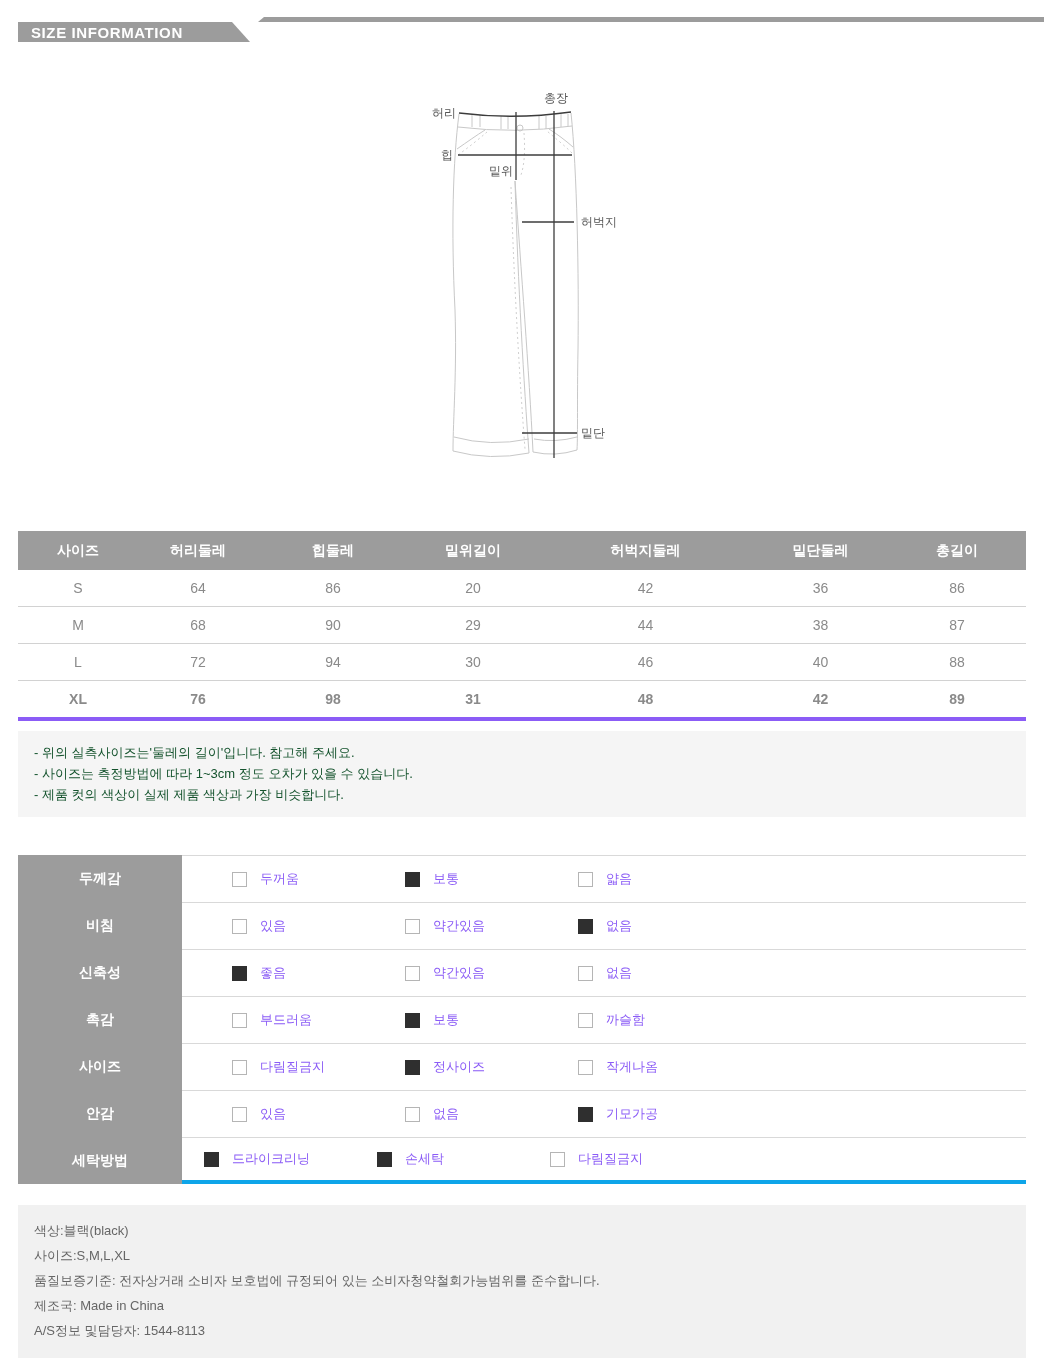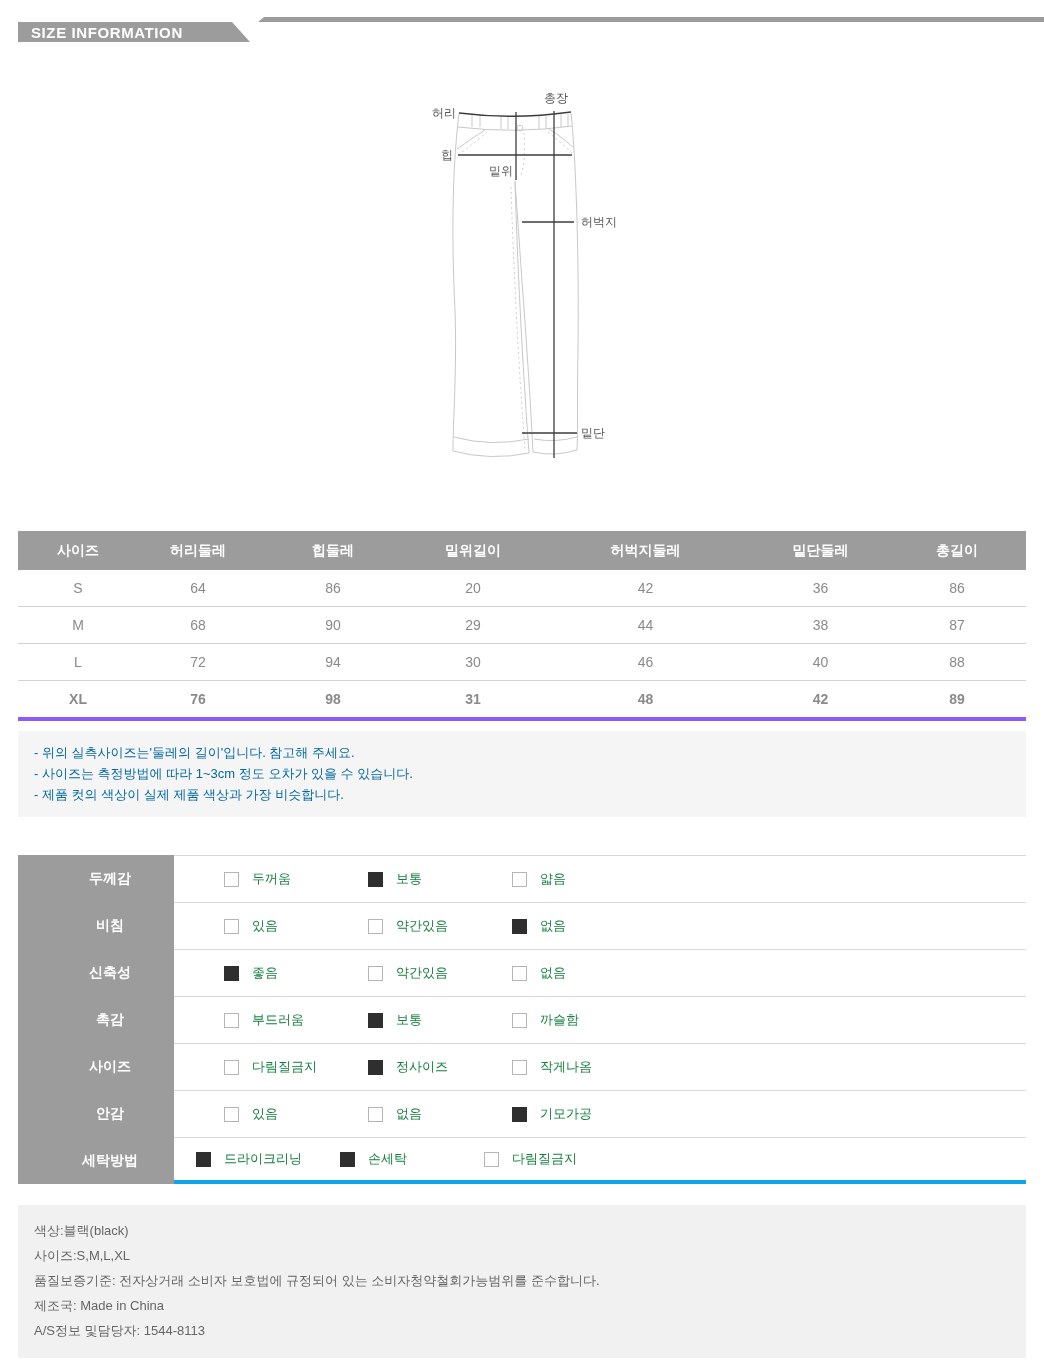--- a/index.html
+++ b/index.html
@@ -39,36 +39,36 @@
   }
   .size-table td {
     height:34px; text-align:center; color:#8a8a8a; font-size:14px; background:#fff;
   }
   .size-table tbody tr + tr td { border-top:1px solid #d2d2d2; }
   .size-table tbody tr:last-child td { border-bottom:4px solid #8b5cf6;font-weight:bold; }
 
   
   .notes {
     position:absolute; left:18px; top:731px; width:1008px; box-sizing:border-box;
-    background:#f5f5f5; padding:11px 16px 12px; font-size:13px; color:#0369a1; line-height:21px;
+    background:#f5f5f5; padding:11px 16px 12px; font-size:13px; color:#14532d; line-height:21px;
   }
 
   
   .spec { position:absolute; left:18px; top:855px; width:1008px; }
   .spec-row { display:flex; height:47px; }
   .spec-label {
-    width:128px; background:#9c9c9c; color:#fff; font-weight:bold; font-size:14px;
-    display:flex; align-items:center; justify-content:center; flex:none;padding-left:28px;
+    width:164px; background:#9c9c9c; color:#fff; font-weight:bold; font-size:14px;
+    display:flex; align-items:center; justify-content:center; flex:none;
   }
   .spec-options {
     flex:1; display:flex; align-items:center; padding-left:50px;
     border-top:1px solid #d9d9d9; background:#fff;
   }
   .spec-row:last-child .spec-options { border-bottom:4px solid #0ea5e9;padding-left:22px; }
-  .option { width:144px; display:flex; align-items:center; color:#15803d; font-size:13px; }
+  .option { width:173px; display:flex; align-items:center; color:#8b5cf6; font-size:13px; }
   .checkbox {
     width:13px; height:13px; border:1px solid #b5b5b5; background:#fff;
     margin-right:13px; flex:none;
   }
   .checkbox.checked { background:#2f2f2f; border-color:#2f2f2f; }
 
   
   .product-info {
     position:absolute; left:18px; top:1205px; width:1008px; box-sizing:border-box;
     background:#f1f1f1; padding:13px 16px 15px; font-size:13px; color:#666; line-height:25px;

